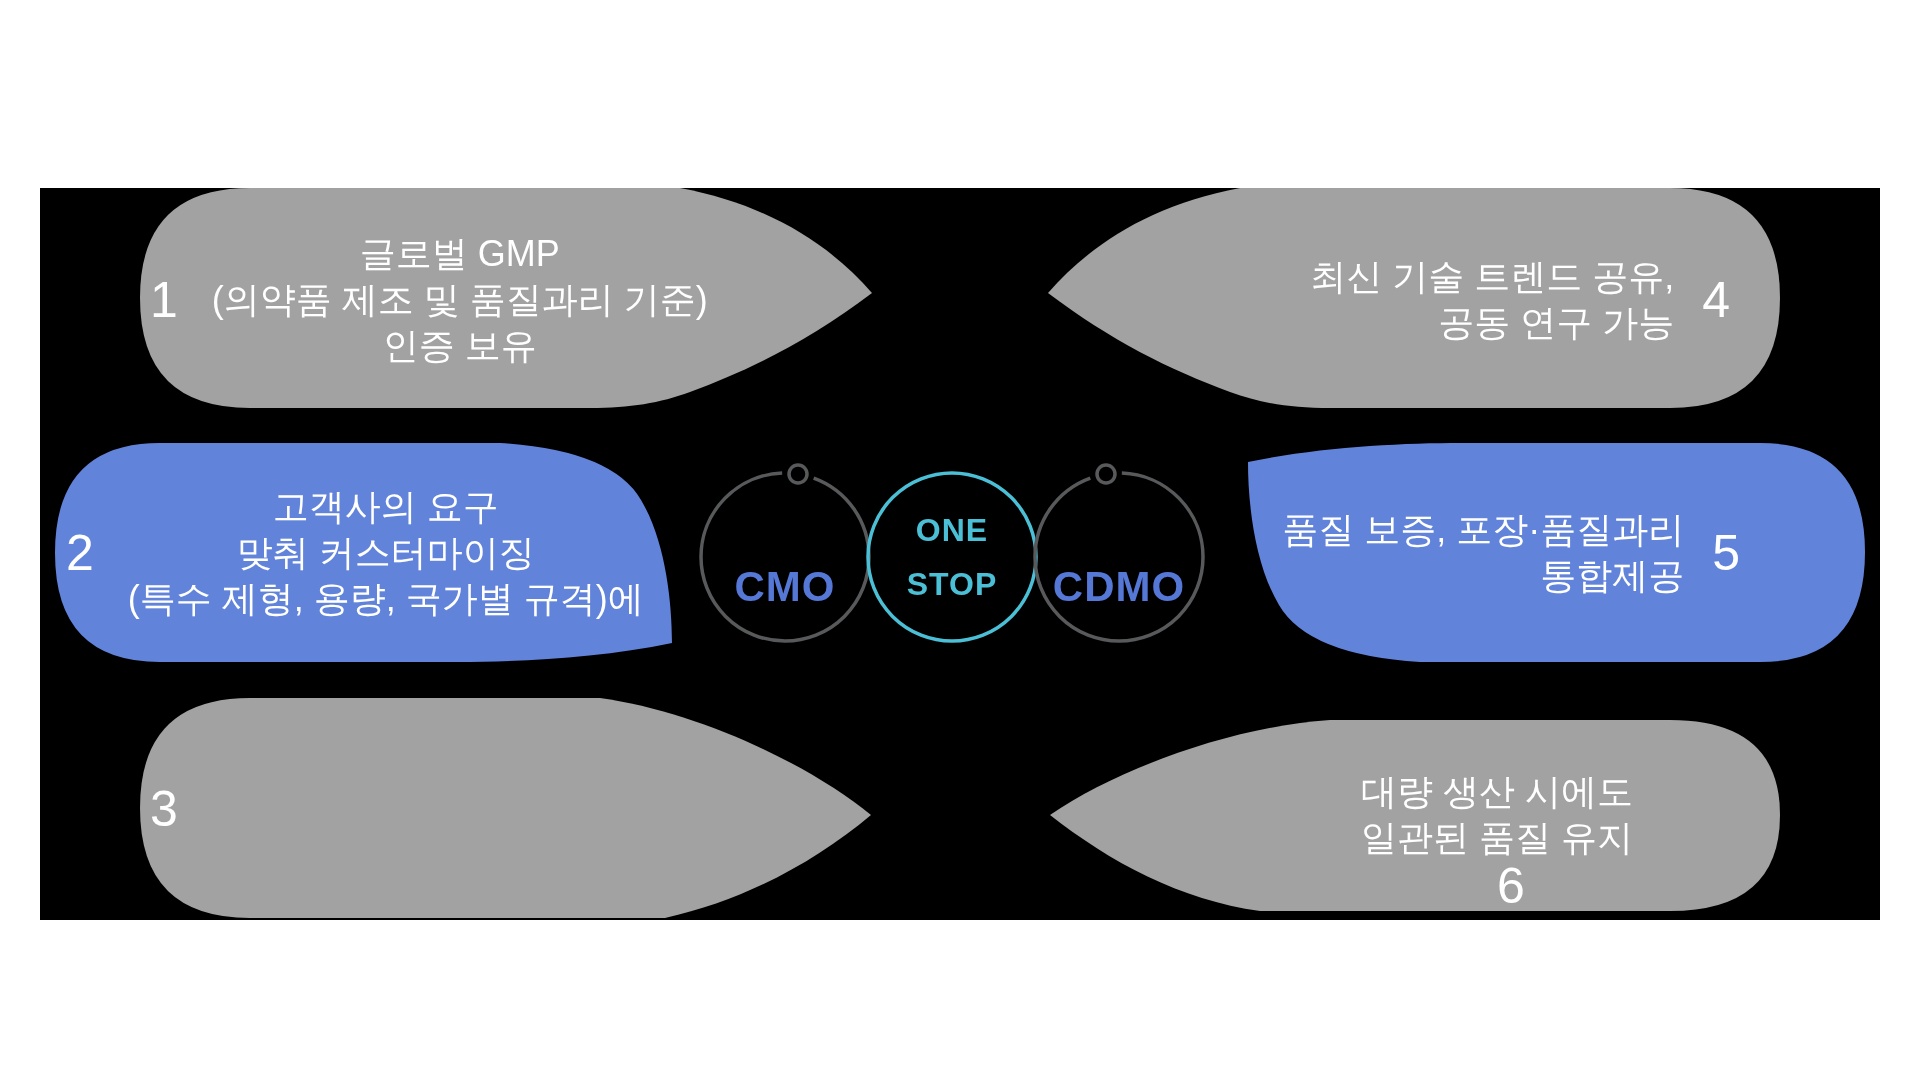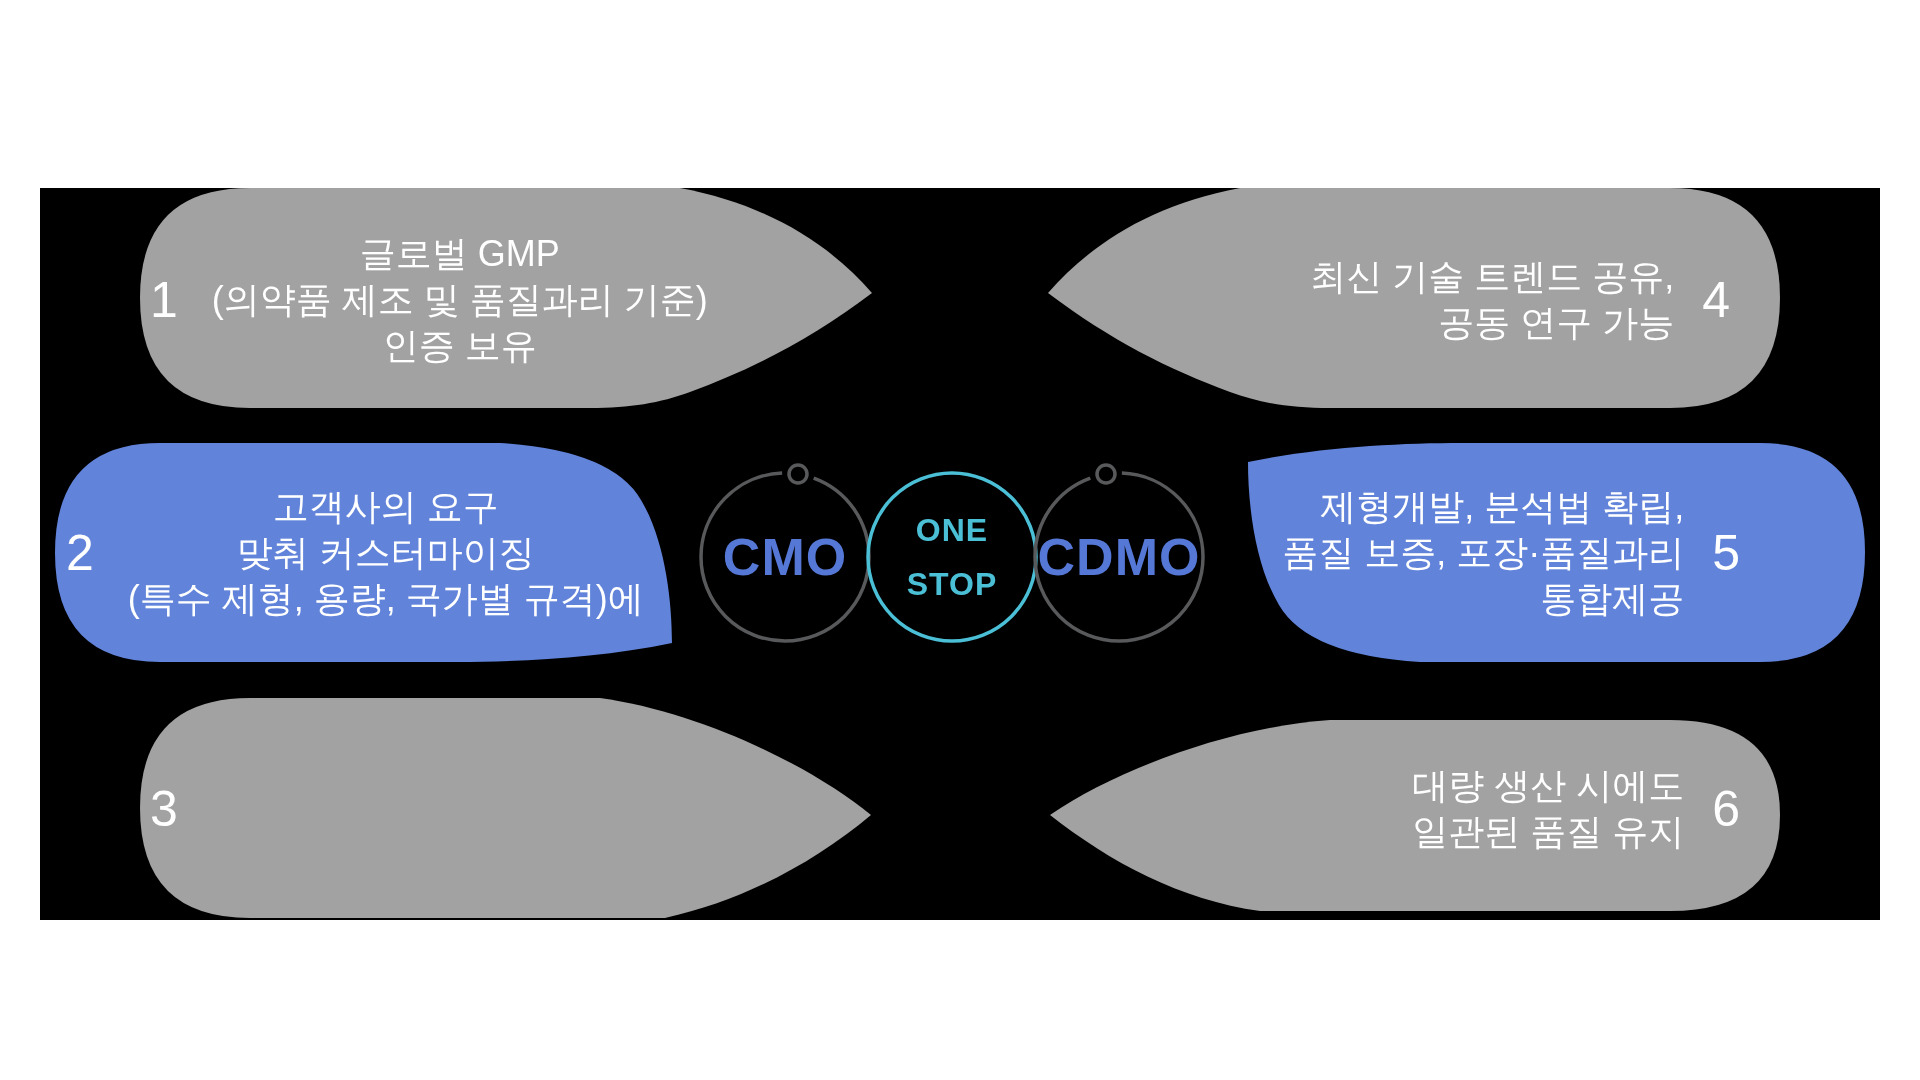--- a/index.html
+++ b/index.html
@@ -27,27 +27,27 @@
   .txt.left-side .num{margin-right:34px;}
   .txt.left-side .lines{text-align:center;}
   .txt.right-side{justify-content:flex-end;}
   .txt.right-side .num{margin-left:28px;}
   .txt.right-side .lines{text-align:right;}
   .b1{left:150px;top:198px;width:600px;height:204px;}
   .b2{left:66px;top:451px;width:520px;height:204px;}
   .b3{left:150px;top:707px;width:520px;height:204px;}
   .b4{left:1130px;top:198px;width:600px;height:204px;}
   .b5{left:1190px;top:451px;width:550px;height:204px;}
-  .b6{left:1190px;top:707px;width:550px;height:204px;}
+  .b6{left:1222px;top:707px;width:550px;height:204px;flex-direction:column;}
   .circle-label{
     position:absolute;text-align:center;font-weight:bold;letter-spacing:1px;
   }
   .lbl-cmo,.lbl-cdmo{
-    left:695px;top:529px;width:180px;
-    font-size:52px;line-height:56px;color:var(--c-accent);
+    left:695px;top:559px;width:180px;
+    font-size:42px;line-height:56px;color:var(--c-accent);
   }
   .lbl-cdmo{left:1029px;}
   .lbl-onestop{
     left:862px;top:503px;width:180px;
     font-size:32px;line-height:54px;color:var(--c-teal);
   }
 </style>
 </head>
 <body>
 
@@ -137,21 +137,20 @@
   <div class="txt right-side b4">
     <div class="lines">
       <div>최신 기술 트렌드 공유,</div>
       <div>공동 연구 가능</div>
     </div>
     <span class="num">4</span>
   </div>
 
   <div class="txt right-side b5">
     <div class="lines">
-      <div>제형개발, 분석법 확립,</div>
       <div>품질 보증, 포장·품질과리</div>
       <div>통합제공</div>
     </div>
     <span class="num">5</span>
   </div>
 
   <div class="txt right-side b6">
     <div class="lines">
       <div>대량 생산 시에도</div>
       <div>일관된 품질 유지</div>

